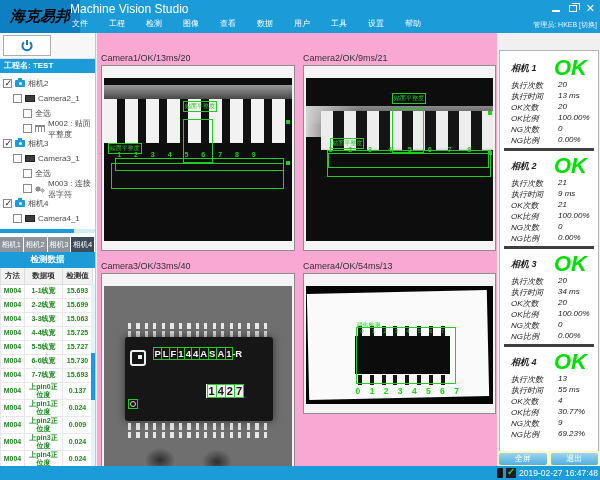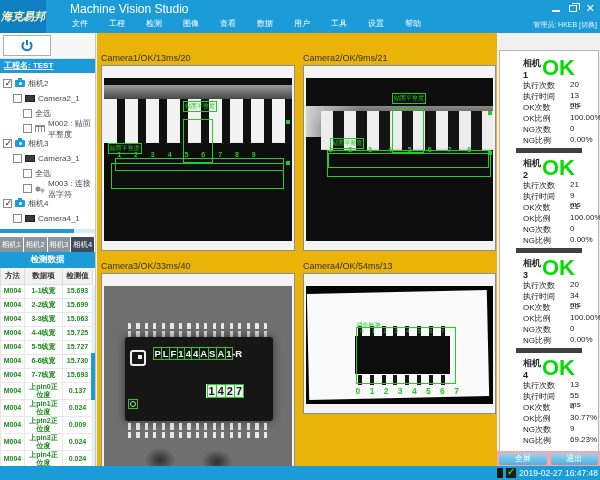--- a/index.html
+++ b/index.html
@@ -2,41 +2,41 @@
 <html><head>
 <meta charset="utf-8">
 <style>
   * { margin:0; padding:0; box-sizing:border-box; }
   html,body { background:#ddd; }
   #app { position:relative; width:600px; height:480px; background:#f0f0f0; overflow:hidden;
          font-family:"Liberation Sans", sans-serif; }
 
   
   .titlebar { position:absolute; top:0; left:0; right:0; height:33px; background:#1b9cd8; }
-  .logo { position:absolute; left:0; top:0; width:46px; height:33px; background:#0e7fc1;
-          color:#fef9c3; font-weight:bold; font-size:11px; font-style:italic;
+  .logo { position:absolute; left:0; top:0; width:80px; height:33px; background:#0e7fc1;
+          color:#000000; font-weight:bold; font-size:15px; font-style:italic;
           display:flex; align-items:center; justify-content:center; }
   .apptitle { position:absolute; left:70px; top:2px; color:#fff; font-size:12px; }
   .winbtns { position:absolute; right:5px; top:2px; display:flex; gap:9px; align-items:center; height:12px; }
   .wb-min { width:8px; height:2px; background:#fff; margin-top:6px; }
   .wb-restore { width:8px; height:7px; border:1px solid #fff; position:relative; }
   .wb-restore::before { content:""; position:absolute; left:2px; top:-3px; width:7px; height:6px; border:1px solid #fff; border-bottom:none; border-left:none; }
   .wb-close { color:#fff; font-size:11px; line-height:12px; }
   .menubar { position:absolute; left:72px; top:18px; display:flex; }
   .menu-item { color:#fff; font-size:8px; width:37px; text-align:left; cursor:default; }
   .admin { position:absolute; right:3px; top:20px; color:#eaf6fd; font-size:7px; }
 
   
   .sidebar { position:absolute; left:0; top:33px; width:96px; bottom:14px; background:#fff;
              border-right:1px solid #c5c5c5; display:flex; flex-direction:column; }
   .powerrow { height:26px; background:#f7f7f7; border-bottom:1px solid #e0e0e0; padding:2px 0 2px 3px; }
   .powerbtn { width:48px; height:21px; background:#fff; border:1px solid #adadad;
               display:flex; align-items:center; justify-content:center; }
   .projhdr { height:14px; background:#1b9cd8; color:#fff; font-size:8px; font-weight:bold;
-             line-height:14px; padding-left:4px;text-decoration:underline; }
+             line-height:14px; padding-left:4px; }
   .tree { height:156px; overflow:hidden; padding-top:3px; }
   .tree-row { height:15px; display:flex; align-items:center; gap:3px; font-size:8px; color:#4a4a4a; }
   .cb { width:9px; height:9px; border:1px solid #8a8a8a; background:#fff; flex:none; position:relative; }
   .cb.checked::after { content:"\2713"; position:absolute; top:-2px; left:0.5px; font-size:9px; color:#222; }
   .i-camera { width:10px; height:7px; background:#1b9cd8; border-radius:1px; position:relative; flex:none; }
   .i-camera::before { content:""; position:absolute; top:-2px; left:3px; width:4px; height:2px; background:#1b9cd8; }
   .i-camera::after { content:""; position:absolute; left:3.5px; top:1.5px; width:3px; height:3px; border-radius:50%; background:#eaf6fd; }
   .i-image { width:10px; height:7px; background:#3c3c3c; border:1px solid #222; flex:none; }
   .i-comb { width:10px; height:7px; border-top:2px solid #888;
             background:repeating-linear-gradient(90deg,#888 0 1px,transparent 1px 3px); flex:none; }
@@ -55,21 +55,21 @@
   table.det { width:92px; border-collapse:collapse; table-layout:fixed; }
   table.det th { background:#f2f2f2; color:#333; font-size:7.5px; font-weight:bold; height:16px;
                  border:1px solid #ddd; border-top:none; }
   table.det td { color:#1d8a1d; font-size:7px; text-align:center; border:1px solid #e8e8e8;
                  line-height:1.15; padding:0 1px; height:14px; font-weight:bold; }
   col.c1 { width:24px; } col.c2 { width:38px; } col.c3 { width:30px; }
   .vscroll { position:absolute; right:0; top:16px; bottom:0; width:4px; background:#e4f2fa; }
   .vscroll-thumb { position:absolute; top:38%; height:26%; width:100%; background:#1b9cd8; }
 
   
-  .main { position:absolute; left:97px; top:33px; width:400px; bottom:14px; background:#eab308; }
+  .main { position:absolute; left:97px; top:33px; width:400px; bottom:14px; background:#f9a8d4; }
   .camcell { position:absolute; }
   .caption { font-size:9px; color:#333; height:12px; }
   .cambox { position:relative; border:1px solid #8e8e8e; background:#f4f4f4; }
   .camimg { position:absolute; left:2px; right:2px; top:12px; bottom:9px; overflow:hidden; }
   .g { color:#22cc22; } 
   .gbox { border:1px solid #22cc22; }
   .ov { position:absolute; }
 
   .img-dark { background:#0d0d0d; }
   .band1 { left:0; right:0; top:4%; height:12%; background:linear-gradient(#9a9a9a,#2a2a2a); }
@@ -129,31 +129,31 @@
   .pins4b { left:28%; width:47%; top:75%; height:9%;
             background:repeating-linear-gradient(90deg,#151515 0 4px,transparent 4px 11.8px); }
   .rect4 { left:27%; top:35%; width:53%; height:48%; }
   .lbl4 { left:27%; top:29.5%; font-size:6px; }
   .topnums4 { left:29%; width:47%; top:36%; font-size:6px; word-spacing:6.5px; white-space:nowrap; }
   .botnums4 { left:26.5%; width:51%; top:84.5%; font-size:8.5px; font-weight:bold; word-spacing:7px; white-space:nowrap; }
 
   
   .rightcol { position:absolute; right:0; top:33px; width:103px; bottom:29px; background:#f0f0f0; }
   .statspanel { position:absolute; left:2px; right:1px; top:17px; bottom:0; background:#fff;
-                border:1px solid #b5b5b5; border-bottom:none; padding:2px 16px; }
+                border:1px solid #b5b5b5; border-bottom:none; padding:2px 4px;font-style:italic; }
   .stat-block { padding:3px 7px 2px 7px; }
-  .stat-block + .stat-block { border-top:5px solid #404040; }
+  .stat-block + .stat-block { border-top:3px solid #404040; }
   .stat-head { display:flex; justify-content:space-between; align-items:center; height:24px; }
   .stat-title { font-size:9px; font-weight:bold; color:#222; }
   .stat-ok { font-size:22px; font-weight:bold; color:#00dd00; letter-spacing:0; }
   .stat-row { display:flex; height:11px; font-size:8px; color:#1a1a1a; }
   .stat-row .l { width:47px; flex:none; }
 
   
-  .btnstrip { position:absolute; right:0; bottom:14px; width:103px; height:15px; background:#fca5a5;
+  .btnstrip { position:absolute; right:0; bottom:14px; width:103px; height:15px; background:#fef9c3;
               display:flex; align-items:center; padding:0 2px; gap:4px; }
   .footbtn { flex:1; height:12px; background:linear-gradient(#9ed3ef,#4fb0e0); border-radius:2px;
              color:#fff; font-size:8px; text-align:center; line-height:12px; cursor:default; }
   .bottombar { position:absolute; left:0; right:0; bottom:0; height:14px; background:#1b9cd8; }
   .clock { position:absolute; right:2px; top:1.5px; display:flex; gap:3px; align-items:flex-end; }
   .phone-ico { width:6px; height:10px; background:#16160f; border-radius:1px; }
   .check-ico { width:10px; height:10px; background:#1e1e1e; position:relative; }
   .check-ico::after { content:"\2713"; position:absolute; left:1px; top:-1.5px; color:#33cc33; font-size:10px; font-weight:bold; }
   .clock-text { color:#fff; font-size:8.5px; }
 </style>

